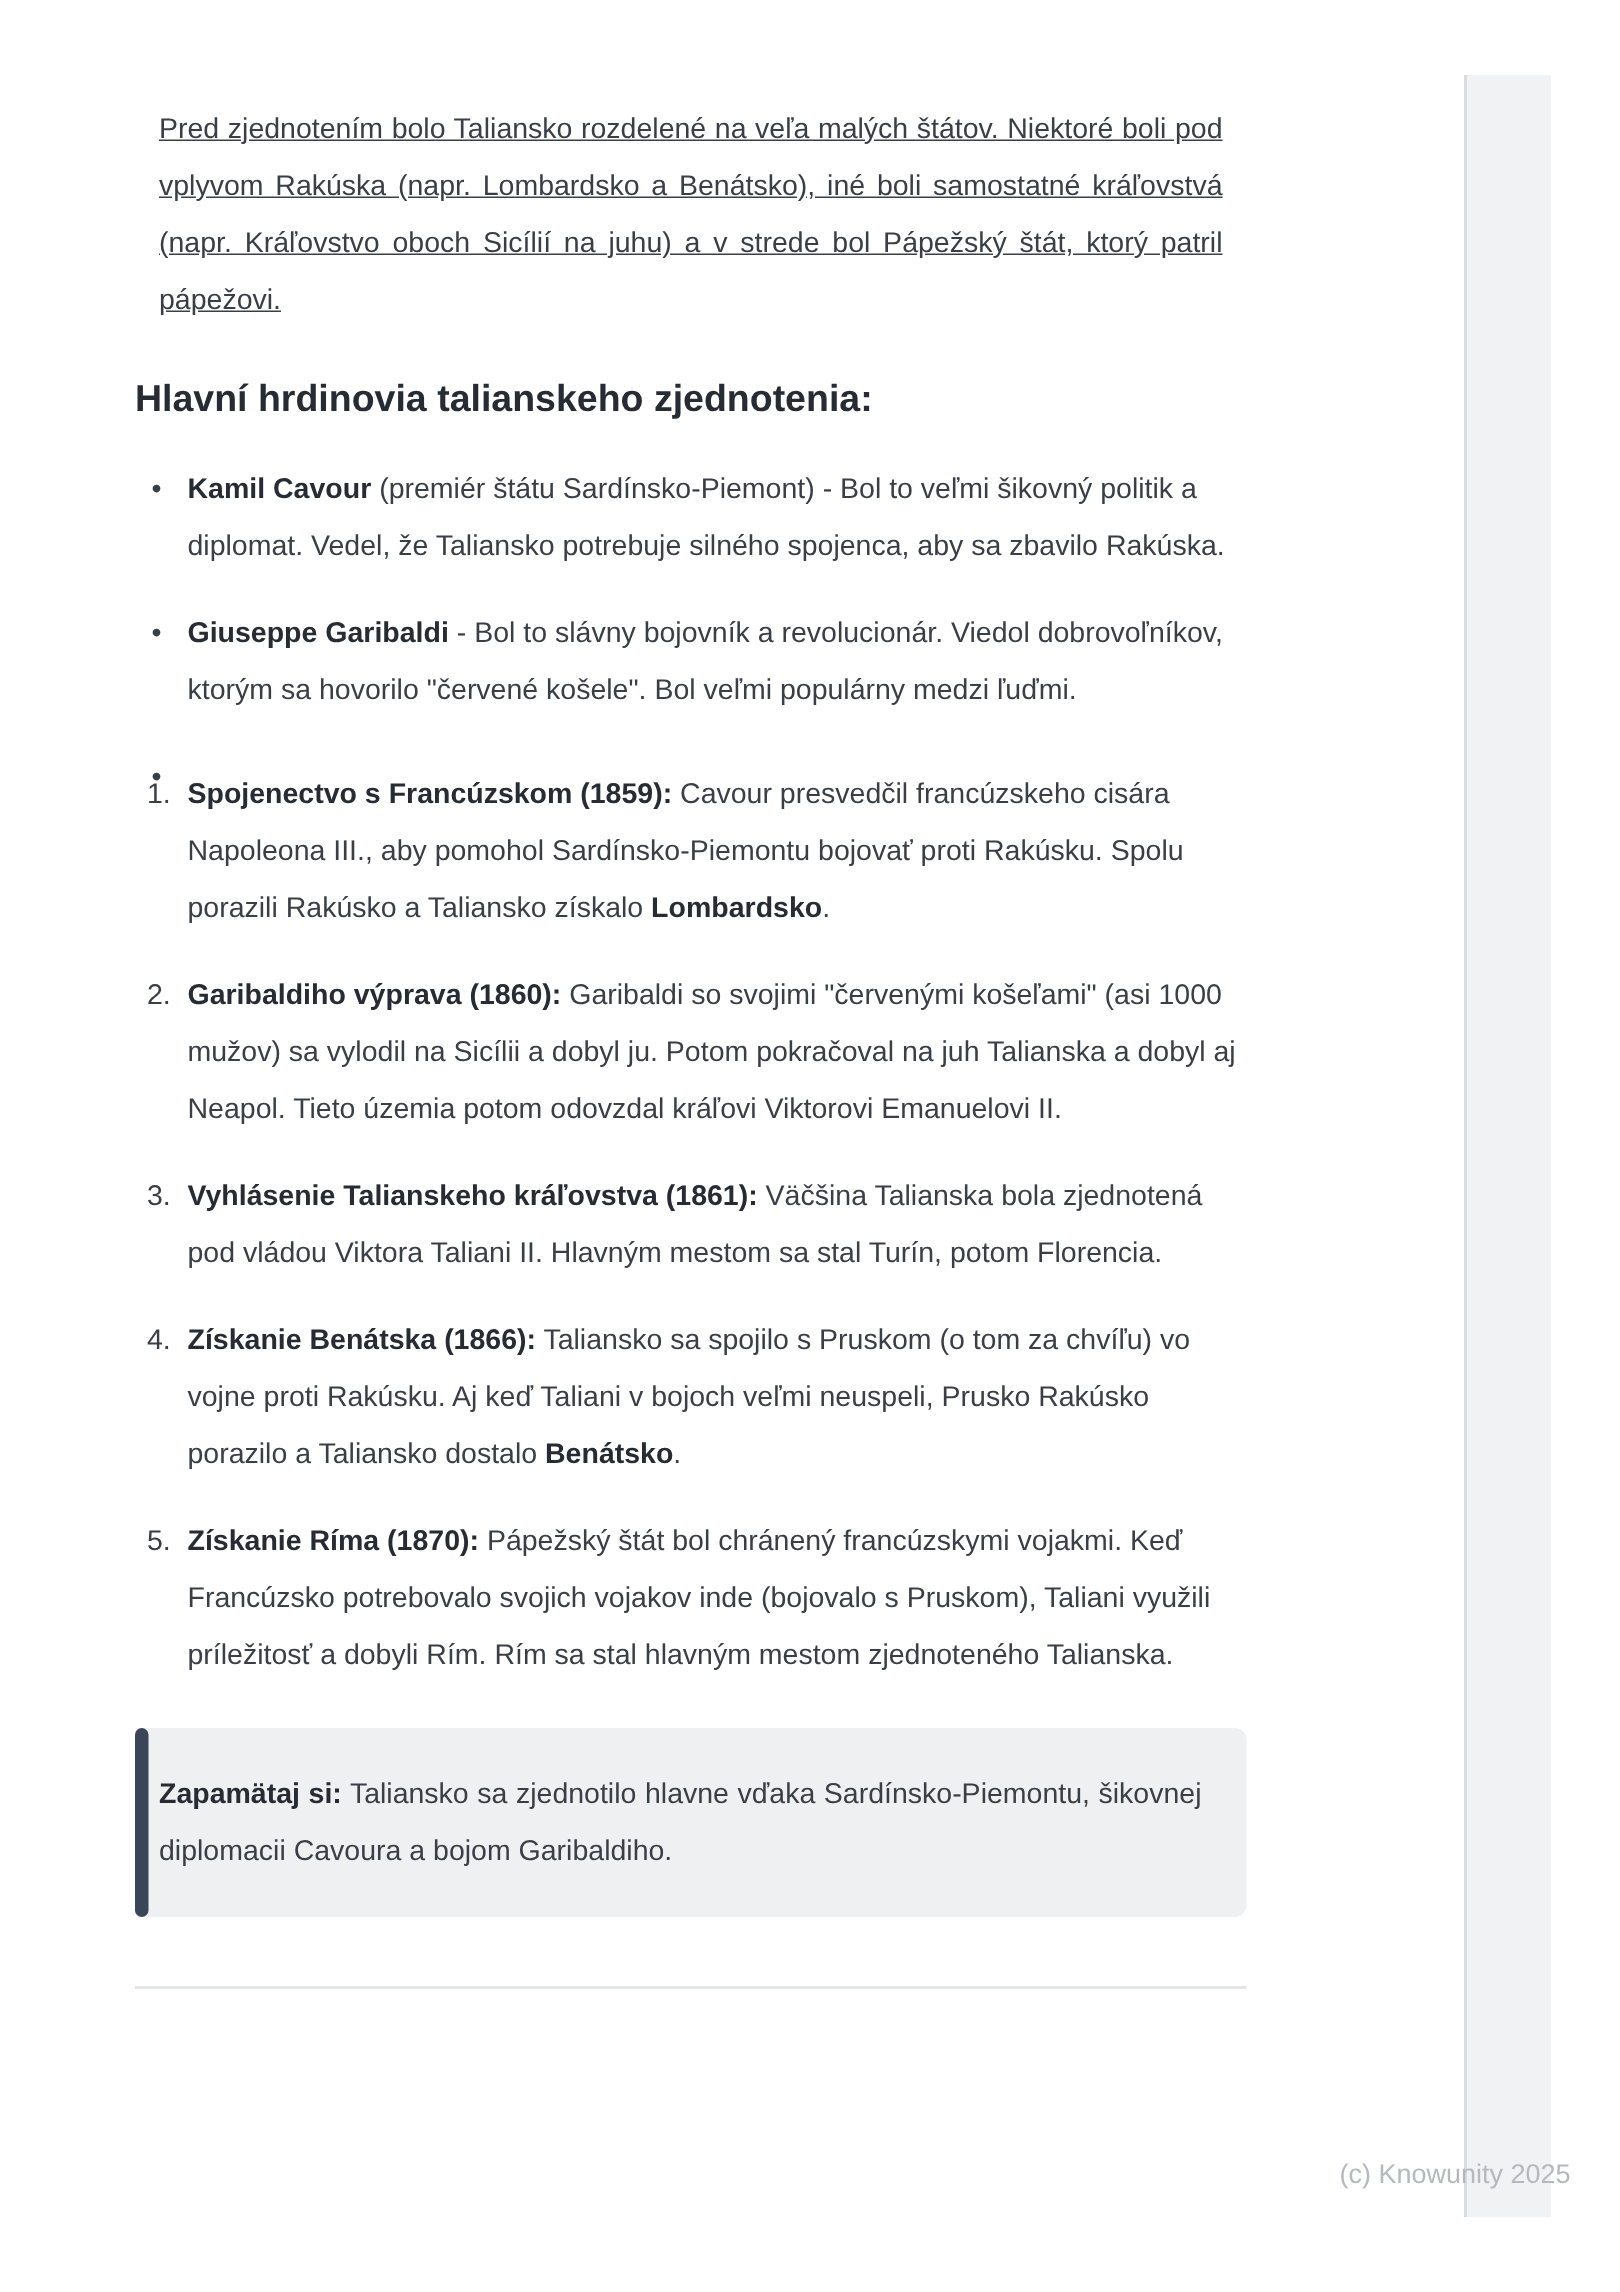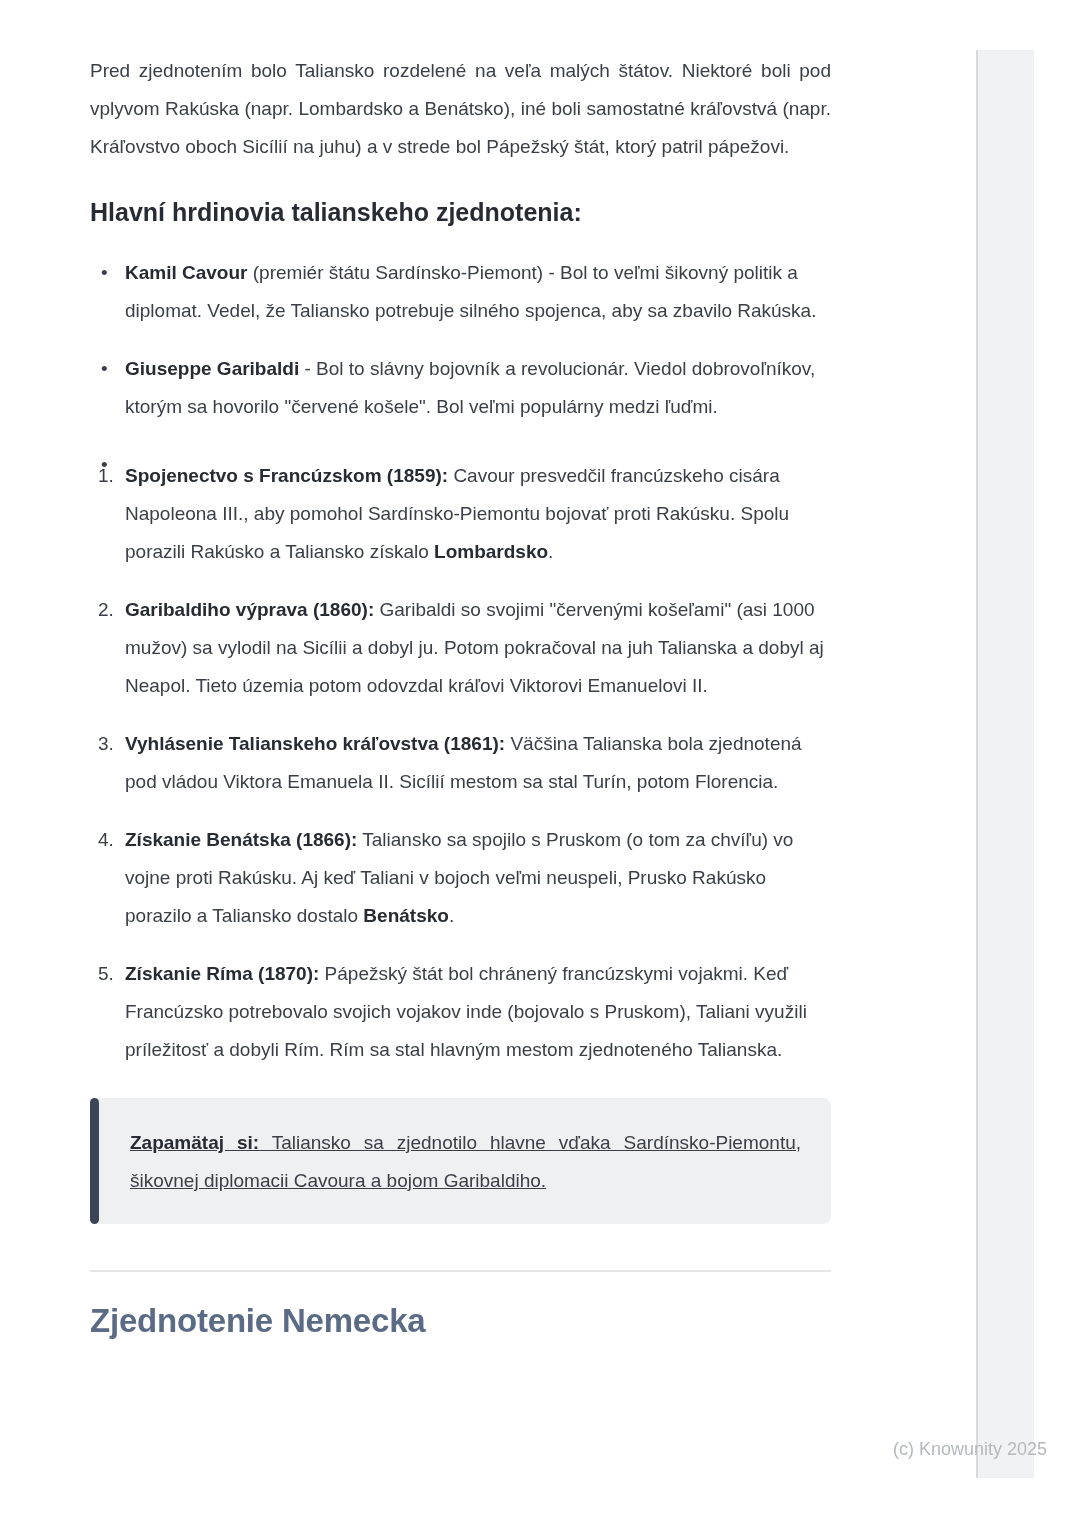--- a/index.html
+++ b/index.html
@@ -28,21 +28,21 @@
   .content {
     position: absolute;
     left: 90px;
     top: 52px;
     width: 741px;
     font-size: 19px;
     line-height: 38px;
     z-index: 2;
   }
 
-  .intro { margin: 0; text-align: justify; }
+  .intro { margin: 16px; text-align: justify; text-decoration: underline; }
 
   .subheading {
     font-size: 25px;
     line-height: 38px;
     font-weight: 700;
     color: var(--bold_text, #272c34);
     margin: 27px 0 23px 0;
   }
 
   ul.heroes, ol.steps { list-style: none; margin: 0; padding: 0; }
@@ -51,23 +51,22 @@
   ol.steps li .marker { position: absolute; left: 8px; top: 0; }
   ol.steps { margin-top: 31px; }
 
   .b { font-weight: 700; color: var(--bold_text, #272c34); }
 
   .callout {
     position: relative;
     margin-top: 29px;
     background: var(--callout_bg, #eef0f2);
     border-radius: 8px;
-    padding: 26px 30px 24px 40px;
+    padding: 26px 30px 24px 16px;
     text-align: justify;
-    text-decoration: underline;
   }
   .callout-bar {
     position: absolute;
     left: 0; top: 0; bottom: 0;
     width: 9px;
     border-radius: 5px;
     background: var(--callout_bar, #3a4558);
   }
 
   .divider {
@@ -132,38 +131,37 @@
         <span><span class="b">Spojenectvo s Francúzskom (1859):</span><span> Cavour presvedčil francúzskeho cisára Napoleona III., aby pomohol Sardínsko-Piemontu bojovať proti Rakúsku. Spolu porazili Rakúsko a Taliansko získalo </span><span class="b">Lombardsko</span><span>.</span></span>
       </li>
 
       <li>
         <span class="marker">2.</span>
         <span><span class="b">Garibaldiho výprava (1860):</span><span> Garibaldi so svojimi "červenými košeľami" (asi 1000 mužov) sa vylodil na Sicílii a dobyl ju. Potom pokračoval na juh Talianska a dobyl aj Neapol. Tieto územia potom odovzdal kráľovi Viktorovi Emanuelovi II.</span></span>
       </li>
 
       <li>
         <span class="marker">3.</span>
-        <span><span class="b">Vyhlásenie Talianskeho kráľovstva (1861):</span><span> Väčšina Talianska bola zjednotená pod vládou Viktora Emanuela II. Sicílií mestom sa stal Turín, potom Florencia.</span></span>
+        <span><span class="b">Vyhlásenie Talianskeho kráľovstva (1861):</span><span> Väčšina Talianska bola zjednotená pod vládou Viktora Taliani II. Hlavným mestom sa stal Turín, potom Florencia.</span></span>
       </li>
 
       <li>
         <span class="marker">4.</span>
         <span><span class="b">Získanie Benátska (1866):</span><span> Taliansko sa spojilo s Pruskom (o tom za chvíľu) vo vojne proti Rakúsku. Aj keď Taliani v bojoch veľmi neuspeli, Prusko Rakúsko porazilo a Taliansko dostalo </span><span class="b">Benátsko</span><span>.</span></span>
       </li>
 
       <li>
         <span class="marker">5.</span>
         <span><span class="b">Získanie Ríma (1870):</span><span> Pápežský štát bol chránený francúzskymi vojakmi. Keď Francúzsko potrebovalo svojich vojakov inde (bojovalo s Pruskom), Taliani využili príležitosť a dobyli Rím. Rím sa stal hlavným mestom zjednoteného Talianska.</span></span>
       </li>
     </ol>
 
   <div class="callout">
     <div class="callout-bar"></div>
     <span><span class="b">Zapamätaj si:</span><span> Taliansko sa zjednotilo hlavne vďaka Sardínsko-Piemontu, šikovnej diplomacii Cavoura a bojom Garibaldiho.</span></span>
   </div>
 
   <hr class="divider">
 
-  <h1 class="section-heading">Zjednotenie Nemecka</h1>
 
 </div>
 
 <div class="watermark">(c) Knowunity 2025</div>
 
 </body></html>

